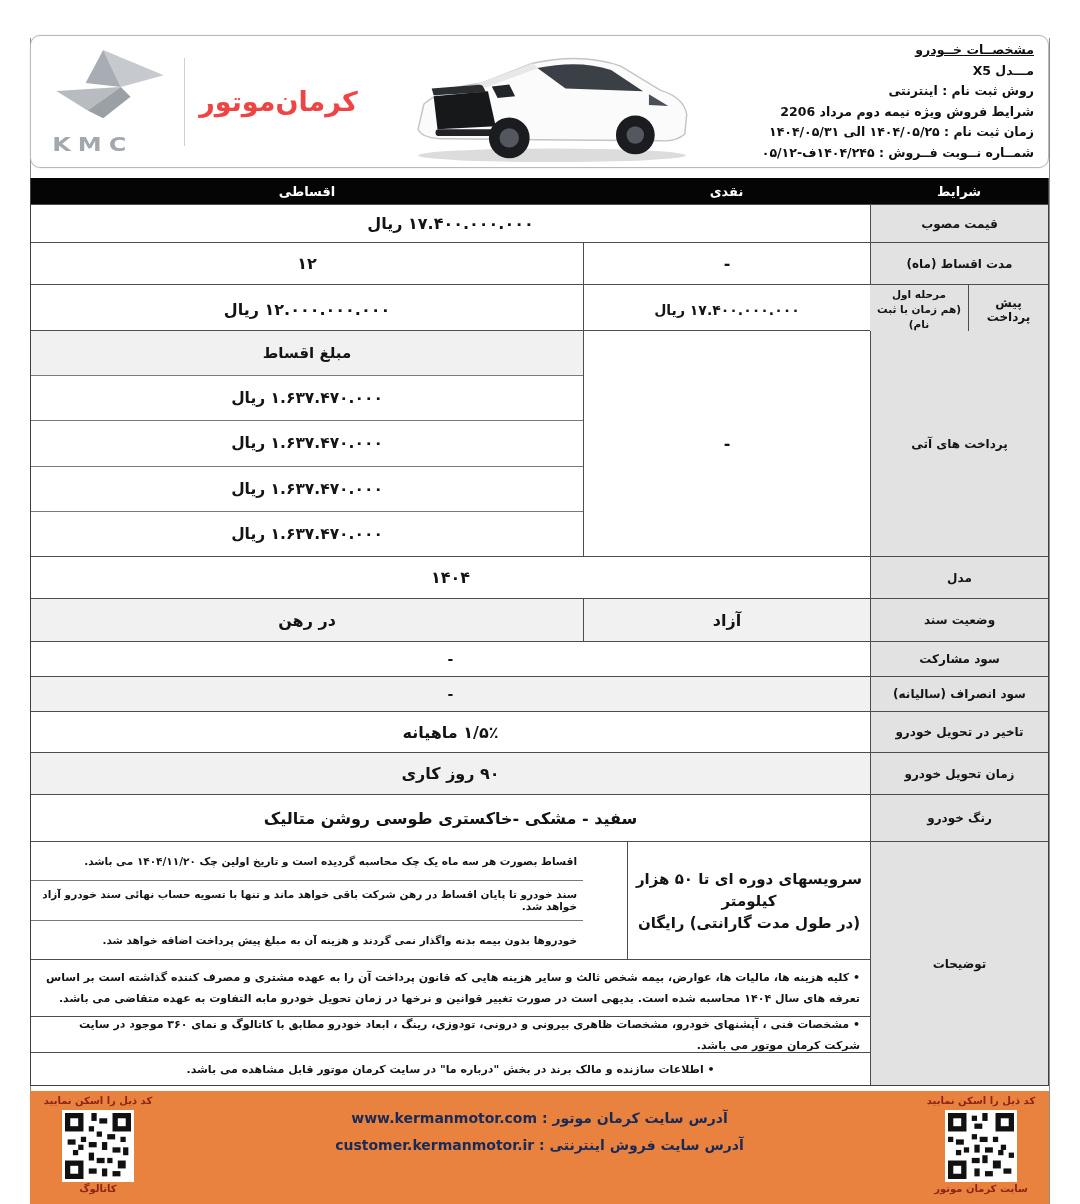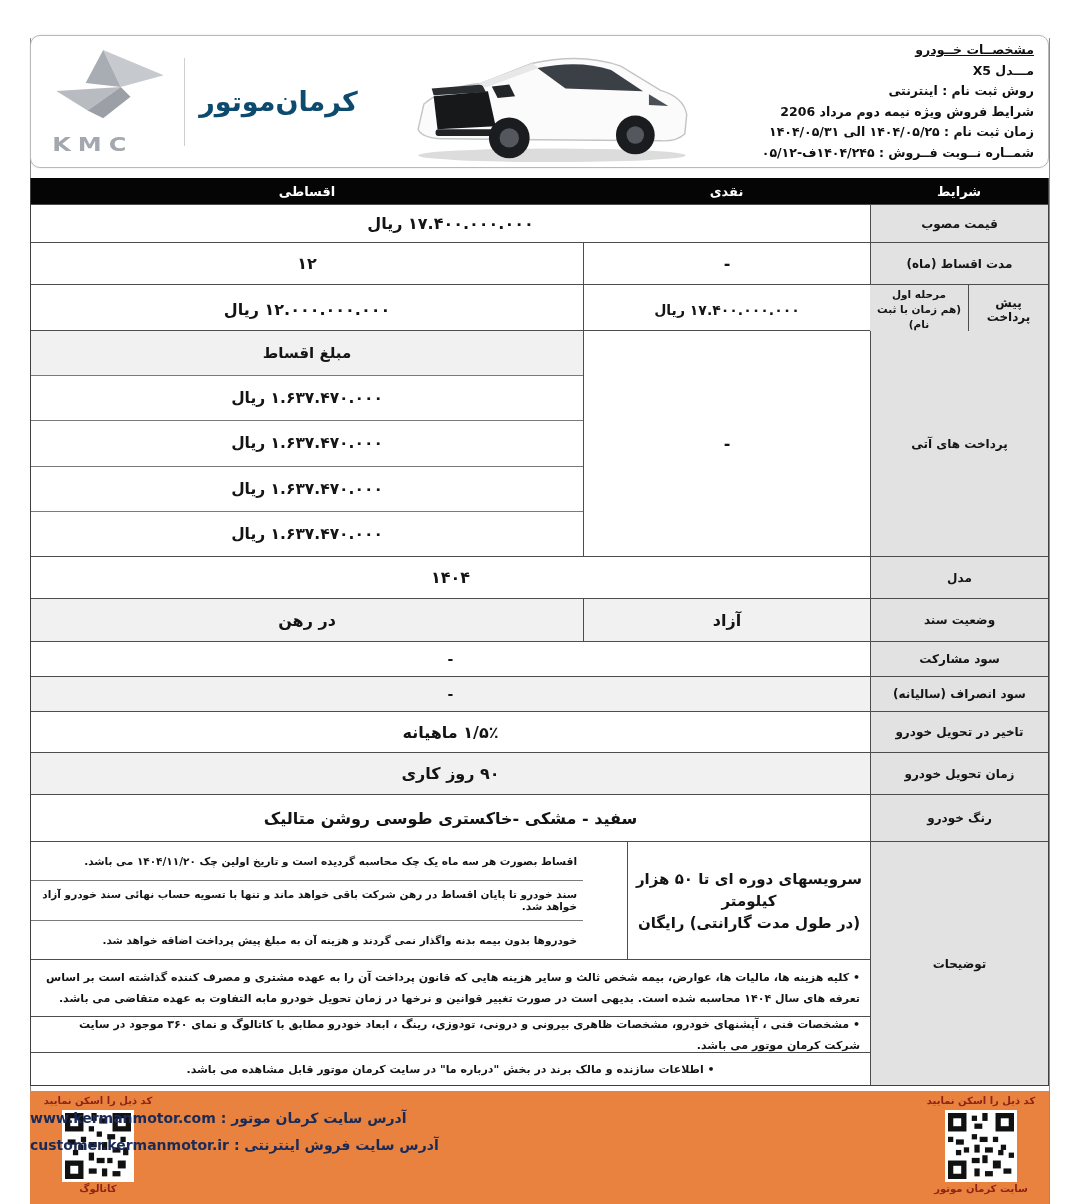--- a/index.html
+++ b/index.html
@@ -13,21 +13,21 @@
   .hdr { height:133px; border:1px solid #b9b9b9; border-radius:10px; background:#fff;
          display:flex; flex-direction:row; align-items:center; padding:4px 14px; margin-bottom:10px;
          box-shadow:0 0 2px rgba(0,0,0,.12); }
   .specs { width:300px; text-align:right; font-weight:bold; font-size:12.5px; line-height:20.5px; color:#101010; }
   .specs .t { text-decoration:underline; }
   .hdr-car { flex:1; display:flex; justify-content:center; align-items:center; }
   .hdr-logo { width:320px; display:flex; direction:ltr; align-items:center; justify-content:center; gap:14px; }
   .logo-mark { display:flex; flex-direction:column; align-items:flex-start; }
   .kmc-word { font-weight:bold; font-size:24px; letter-spacing:7px; color:#a2a8ae; transform:scaleY(.82); margin-top:2px; }
   .logo-div { width:1px; height:88px; background:#cfcfcf; }
-  .fa-word { font-weight:bold; font-size:27px; color:#0c4a6e; }
+  .fa-word { font-weight:bold; font-size:27px; color:#ef4444; }
 
   
   .tbl { border:1px solid #3f3f3f; border-top:none; }
   .bar { display:grid; direction:rtl; grid-template-columns:178px 287px 552px; height:26px;
          background:#050505; color:#fff; font-weight:bold; font-size:13px; }
   .bar div { display:flex; align-items:center; justify-content:center; }
   .trow { display:grid; direction:rtl; grid-template-columns:178px 287px 552px; border-top:1px solid #4d4d4d; }
   .cell { display:flex; align-items:center; justify-content:center; text-align:center; font-weight:bold; }
   .lab  { background:#e2e2e2; font-size:12px; padding:2px 4px; }
   .bl   { border-left:1px solid #4d4d4d; }
@@ -59,21 +59,21 @@
   .gn1 { height:56px; } .gn2 { height:36px; } .gn3 { flex:1; }
 
   
   .foot { position:relative; margin-top:5px; height:114px; background:#e8823e; }
   .qrbox { position:absolute; top:3px; width:128px; text-align:center; }
   .qrbox.rr { right:4px; } .qrbox.ll { left:4px; }
   .qr-hint { color:#8c2418; font-weight:bold; font-size:10px; line-height:14px; }
   .qr { width:72px; height:72px; background:#fff; margin:2px auto 1px auto; padding:3px; }
   .qr svg { width:100%; height:100%; display:block; }
   .qr-cap { color:#8c2418; font-weight:bold; font-size:10px; }
-  .foot-center { position:absolute; left:0; right:0; top:14px; text-align:left; direction:rtl;
+  .foot-center { position:absolute; left:0; right:0; top:14px; text-align:center; direction:rtl;
                  color:#192a57; font-weight:bold; font-size:14px; line-height:27px; }
   .url { direction:ltr; unicode-bidi:embed; display:inline-block; }
 </style>
 </head>
 <body>
 
 <div class="page">
   <div class="edge l"></div>
   <div class="edge r"></div>
 

